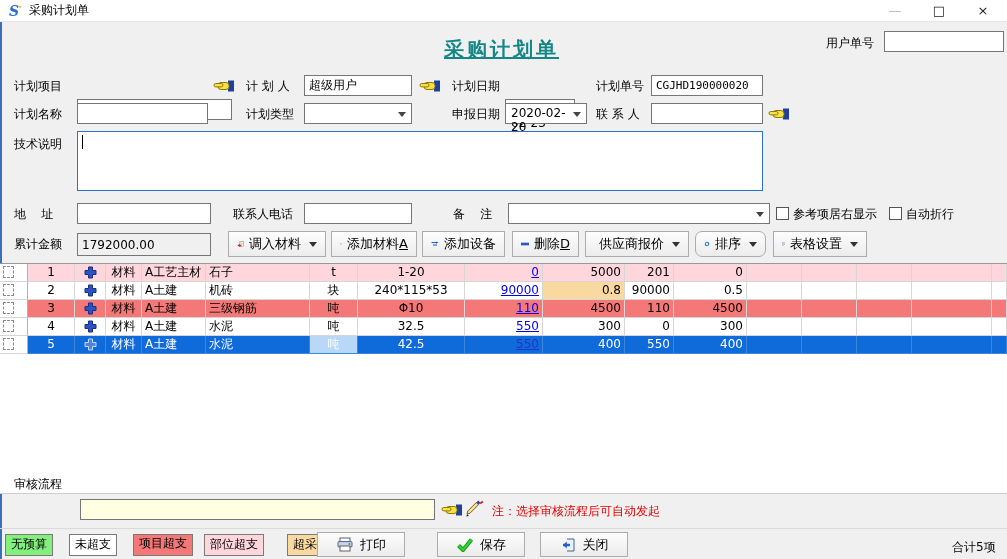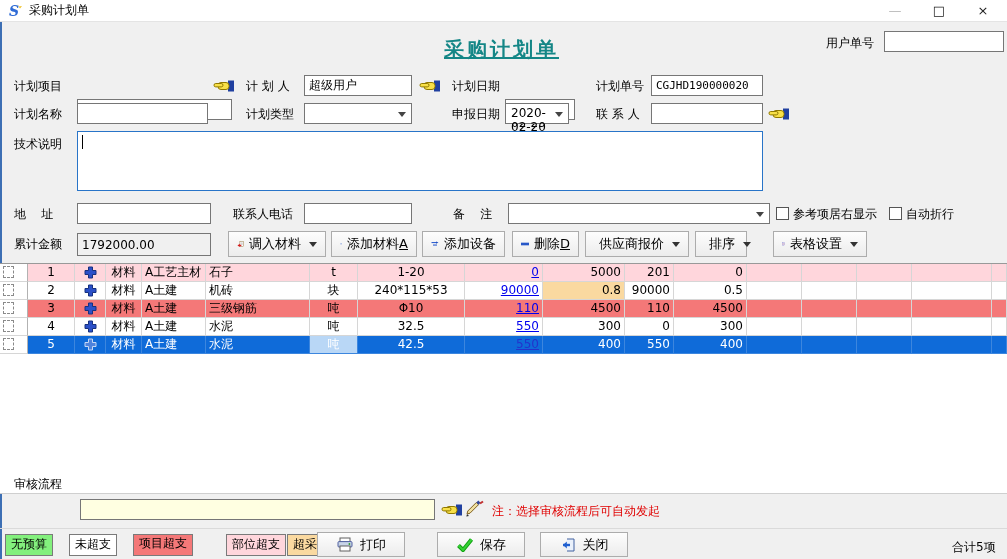--- a/index.html
+++ b/index.html
@@ -107,21 +107,21 @@
 <input class="inp" style="left: 651px; top: 75px; width: 112px; font-family: &quot;DejaVu Sans Mono&quot;, monospace; font-size: 11px;" value="CGJHD190000020">
 
 <div class="lbl" style="left:14px;top:104px;">计划名称</div>
 <input class="inp" style="left: 77px; top: 103px; width: 131px;" value="">
 <div class="lbl" style="left:246px;top:104px;">计划类型</div>
 <div class="combo" style="left:304px;top:103px;width:108px;">
   <span></span>
   <span class="chev"></span>
 </div>
 <div class="lbl" style="left:452px;top:104px;">申报日期</div>
-<div class="combo" style="left:505px;top:103px;width:64px;">
+<div class="combo" style="left:505px;top:103px;width:82px;">
   <span>2020-02-20</span>
   <span class="chev"></span>
 </div>
 <div class="lbl" style="left:596px;top:104px;">联 系 人</div>
 <input class="inp" style="left: 651px; top: 103px; width: 112px;" value="">
 <svg class="hand" style="left:768px;top:106px;" viewBox="0 0 22 15">
     <rect x="15" y="2" width="6" height="11" fill="#2040A0"></rect>
     <rect x="5" y="4" width="11" height="7" rx="3" fill="#F8E048" stroke="#907800"></rect>
     <rect x="1" y="5" width="9" height="3.4" rx="1.7" fill="#F8E048" stroke="#907800"></rect>
   </svg>
@@ -181,21 +181,21 @@
 </div>
 <div class="tb-btn" style="left:585px;width:104px;">
   <svg width="16" height="14" viewBox="0 0 16 14">
       <path d="M2 12.5l5.5-5.5" stroke="#303030" stroke-width="2"></path>
       <rect x="6.2" y="0.8" width="7" height="5" transform="rotate(42 9.7 3.3)" fill="#3A3A3A"></rect>
       <path d="M9 8.5l5.5 4.5" stroke="#C89020" stroke-width="2"></path>
     </svg>
   <span>供应商报价</span>
   <span class="dd"></span>
 </div>
-<div class="tb-btn" style="left:695px;width:52px;">
+<div class="tb-btn" style="left:695px;width:71px;border-radius:7px;">
   <svg width="15" height="14" viewBox="0 0 15 14">
       <path d="M3 7a4.5 4.5 0 0 1 9 0" fill="none" stroke="#1E78D2" stroke-width="2.4"></path>
       <path d="M12 7a4.5 4.5 0 0 1-9 0" fill="none" stroke="#1E78D2" stroke-width="2.4"></path>
       <path d="M12 2.6v4.8l-3.4-2.4z" fill="#1E78D2"></path>
       <path d="M3 11.4V6.6l3.4 2.4z" fill="#1E78D2"></path>
     </svg>
   <span>排序</span>
   <span class="dd"></span>
 </div>
 <div class="tb-btn" style="left:773px;width:94px;">
@@ -342,21 +342,21 @@
     <path d="M4 14l-.7 2.6L6 15.9z" fill="#303030"></path>
     <path d="M17 3.5l3-2" stroke="#C03030" stroke-width="2"></path>
   </svg>
 <div class="note">注：选择审核流程后可自动发起</div>
 
 <div class="sep" style="top:528px;background:#DADADA;"></div>
 <div id="legend">
     <div class="chip" style="left: 5px; background: rgb(131, 240, 125);">无预算</div>
     <div class="chip" style="left: 69px; background: rgb(255, 255, 255);">未超支</div>
     <div class="chip" style="left: 133px; background: rgb(244, 120, 120); font-family: Liberation Mono, monospace;">项目超支</div>
-    <div class="chip" style="left: 226px; background: rgb(255, 214, 220);">部位超支</div>
+    <div class="chip" style="left: 204px; background: rgb(255, 214, 220);">部位超支</div>
     <div class="chip" style="left: 287px; background: rgb(250, 217, 160);">超采购控制价</div>
   </div>
 <div class="btn-big" style="left:317px;">
   <svg width="18" height="15" viewBox="0 0 18 15">
       <rect x="4" y="1" width="10" height="4" fill="#fff" stroke="#606060"></rect>
       <rect x="2" y="4.6" width="14" height="5.4" rx="1" fill="#C8D4E8" stroke="#5060A0"></rect>
       <rect x="4" y="9" width="10" height="5" fill="#fff" stroke="#606060"></rect>
       <circle cx="13.4" cy="7" r="0.9" fill="#30A030"></circle>
     </svg>
   <span>打印</span>

